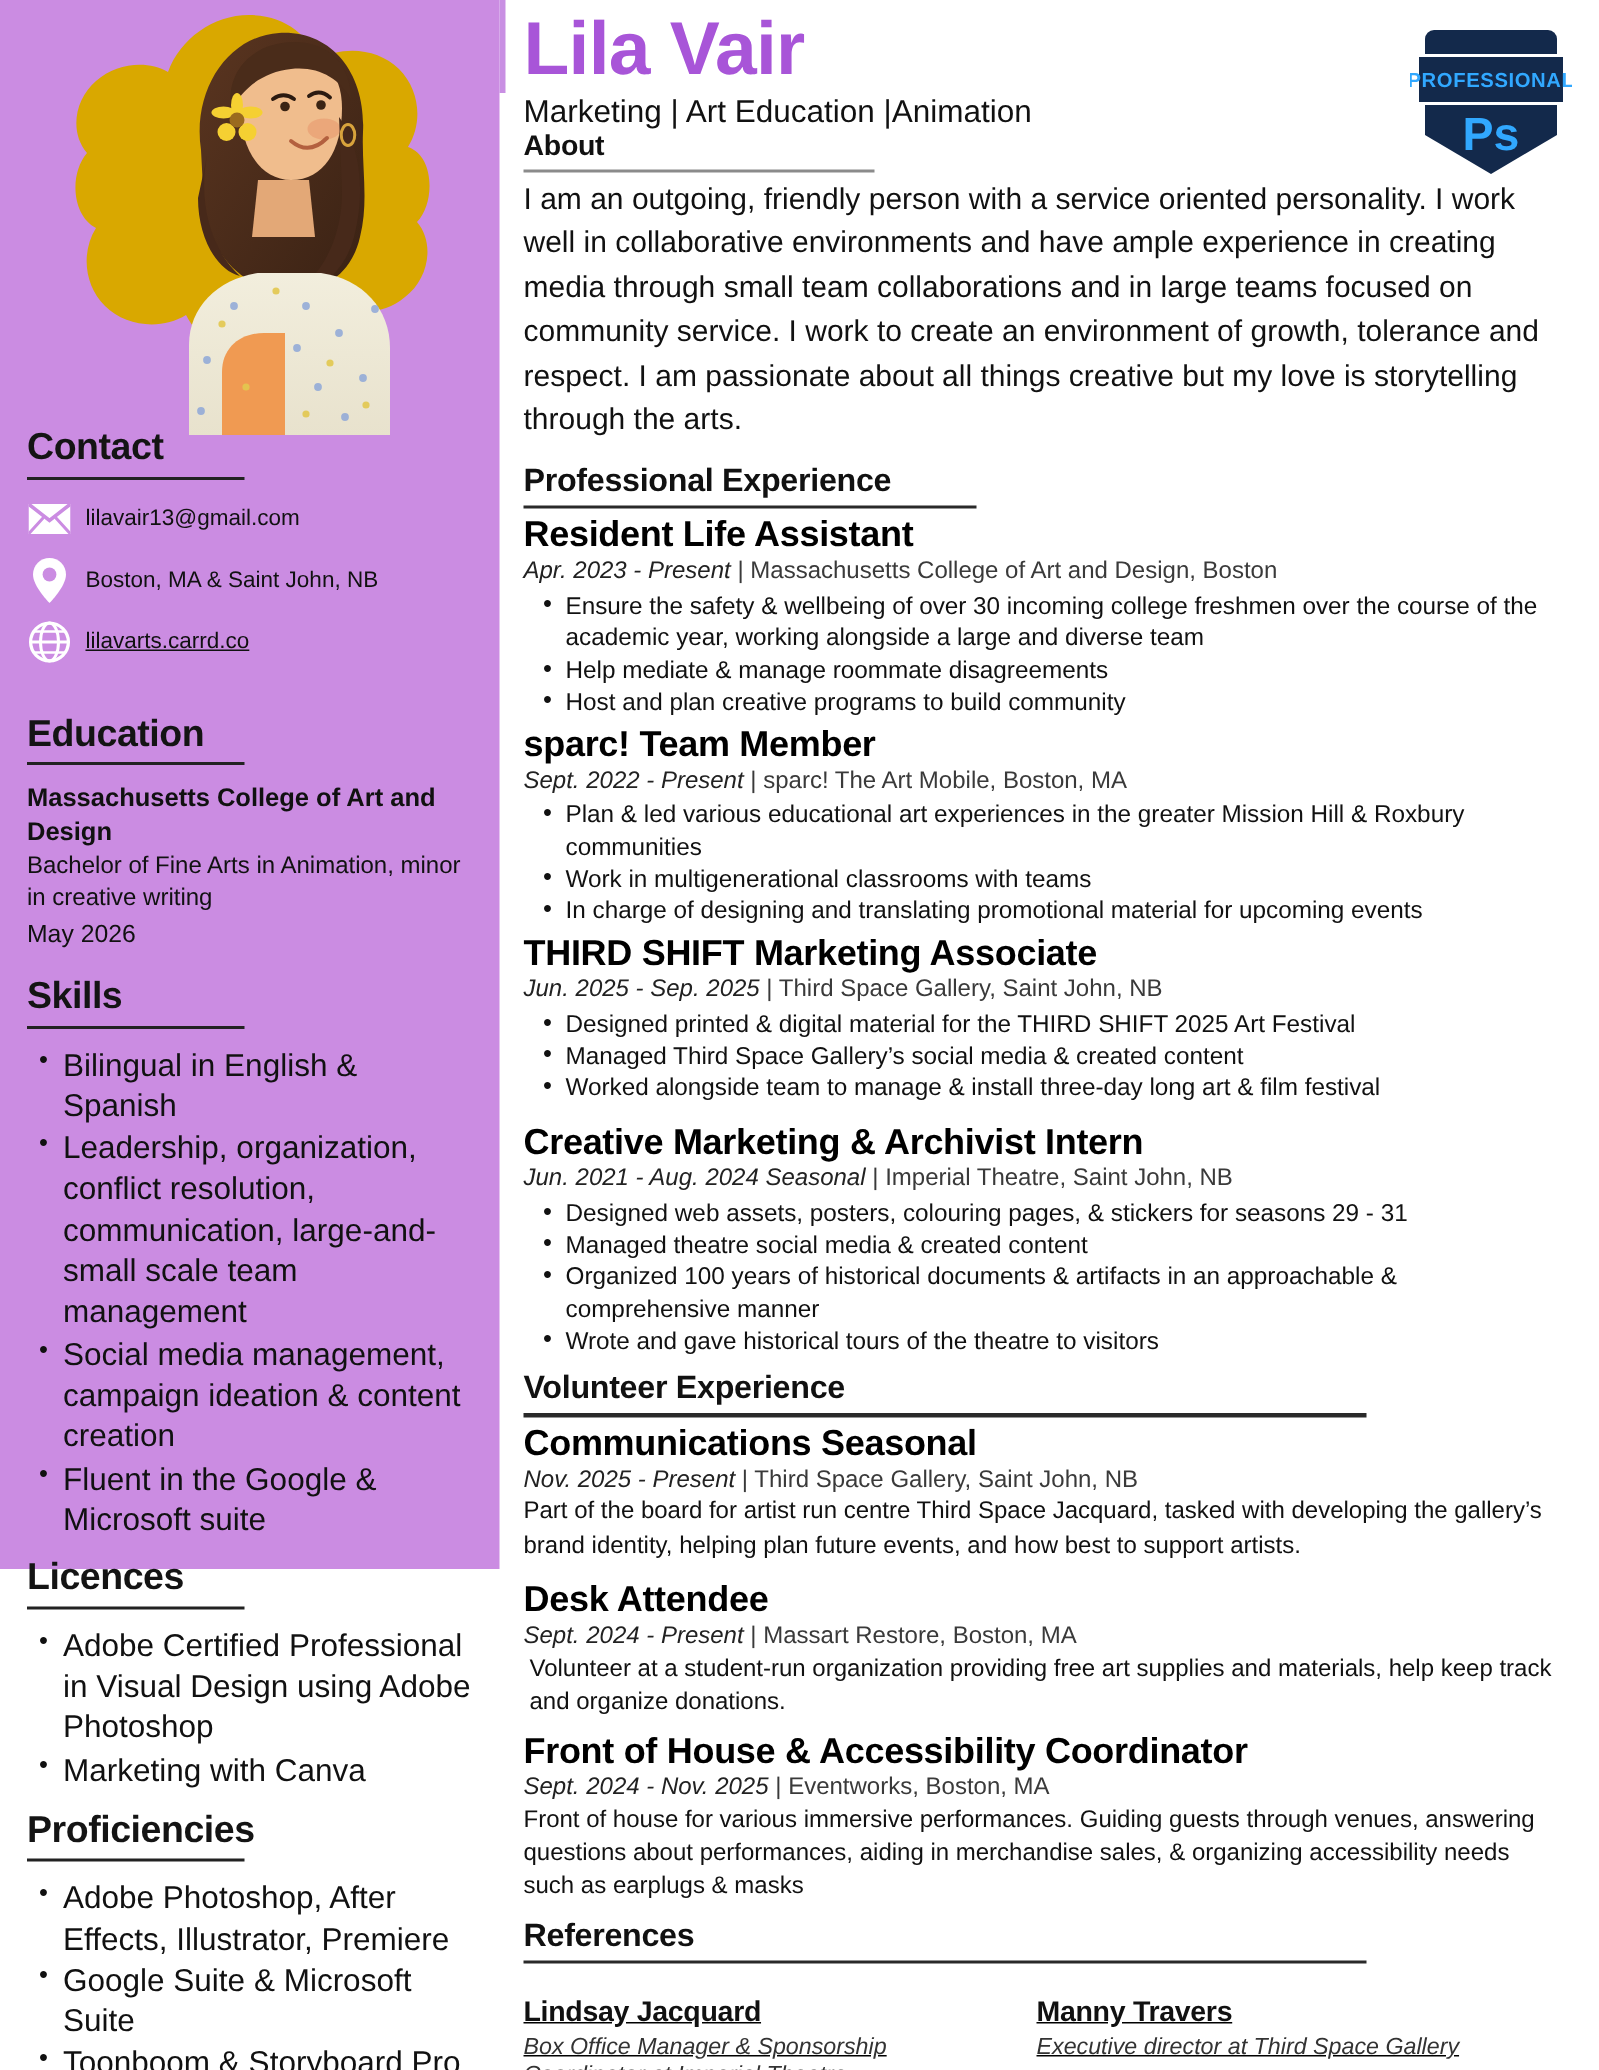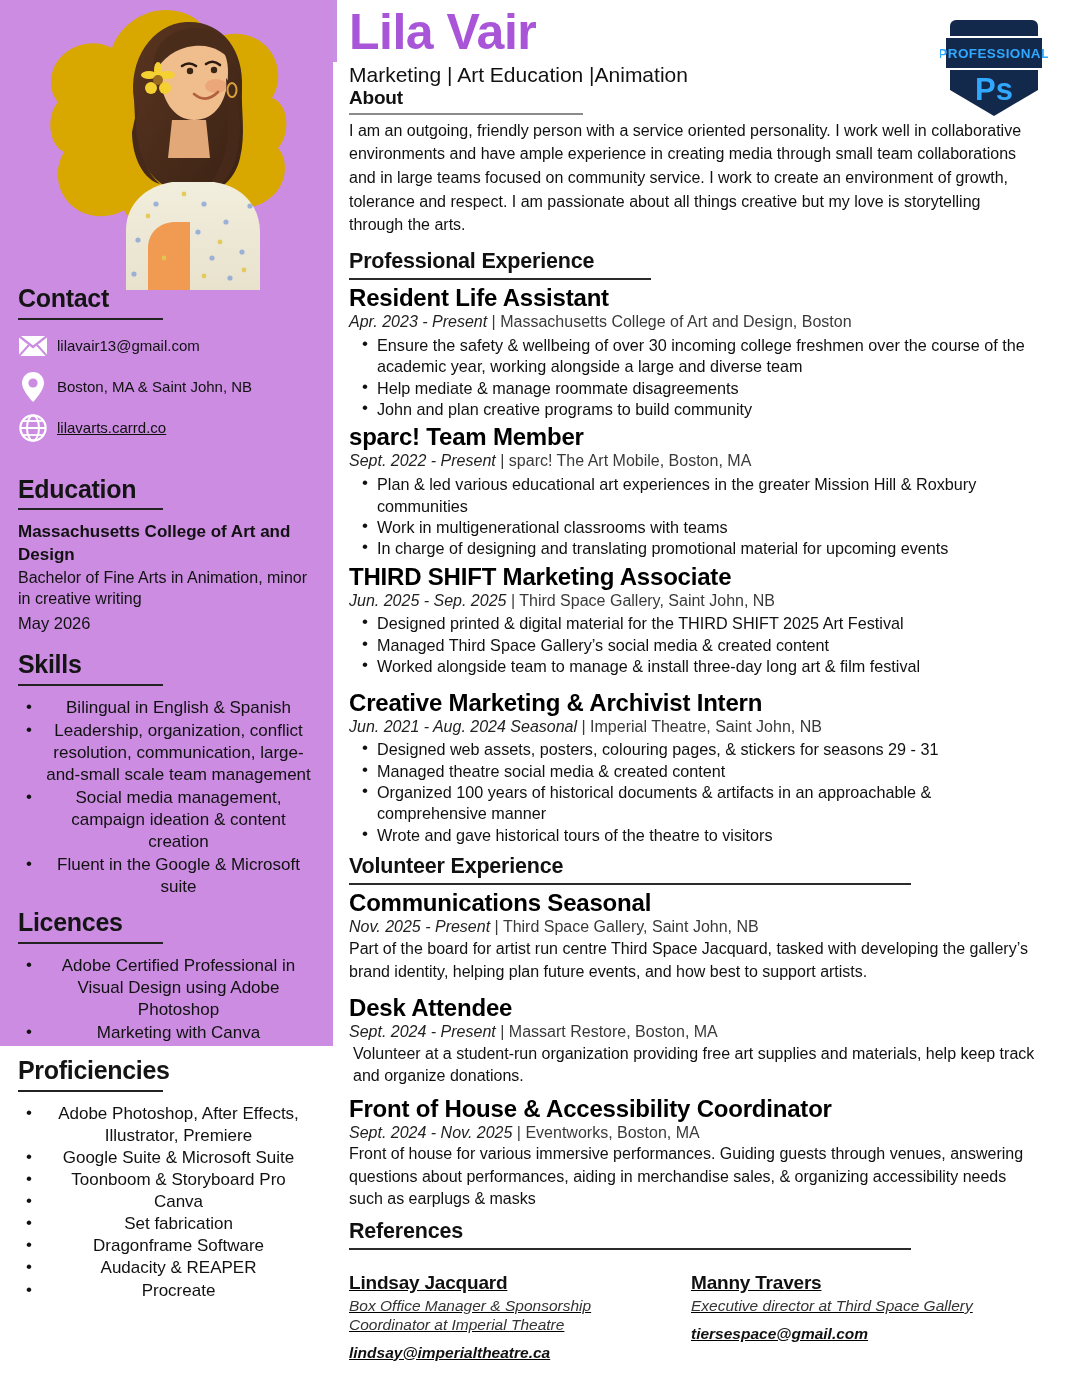--- a/index.html
+++ b/index.html
@@ -49,21 +49,21 @@
   .ctext { font-size: 15px; color: #111; line-height: 1.2; text-align: center; }
   .ctext.link { text-decoration: underline; }
 
   .edu-school { font-size: 17px; font-weight: 800; color: #111; line-height: 1.35; }
   .edu-line { font-size: 16px; color: #111; line-height: 1.35; }
   .edu-date { font-size: 16.5px; color: #111; margin-top: 4px; }
 
   ul.sl { list-style: none; margin: 0; padding: 0; }
   ul.sl li {
     position: relative; padding-left: 24px; margin-bottom: 1px;
-    font-size: 17px; color: #111; line-height: 1.30; text-align: center;
+    font-size: 21px; color: #111; line-height: 1.30;
   }
   ul.sl li::before {
     content: "\2022"; position: absolute; left: 8px; top: -1px;
     font-size: 17px; color: #111;
   }
   ul.sl.tight li { margin-bottom: 0px; }
 
   
   .main {
     flex: 1; height: 1380px; position: relative;
@@ -86,21 +86,21 @@
     position: absolute; right: 18px; top: 12px;
     width: 108px; height: 110px;
   }
   .sec-h {
     font-size: 21.5px; font-weight: 800; color: #111;
     letter-spacing: -0.2px; padding-left: 4px;
   }
   .sec-h.small { font-size: 19px; }
   .sec-rule { height: 2.2px; background: #2a2a2a; margin: 4px 0 4px 4px; }
   .about-p {
-    font-size: 16px; color: #111; line-height: 1.48; padding-left: 4px;
+    font-size: 20px; color: #111; line-height: 1.48; padding-left: 4px;
   }
   .job-title {
     font-size: 24px; font-weight: 800; color: #000000;
     padding-left: 4px; letter-spacing: -0.2px; margin-top: 3px;
   }
   .job-meta {
     font-size: 16px; color: #3a3a3a; padding-left: 4px; line-height: 1.3;
   }
   .job-meta i { font-style: italic; color: #222; }
   ul.jl { list-style: none; margin: 2px 0 0 0; padding: 0; }
@@ -325,21 +325,21 @@
     <div>
       <div class="job-title">Resident Life Assistant</div>
       <div class="job-meta">
         <i>Apr. 2023 - Present</i>
         <span> | </span>
         <span>Massachusetts College of Art and Design, Boston</span>
       </div>
       <ul class="jl">
         <li>Ensure the safety &amp; wellbeing of over 30 incoming college freshmen over the course of the academic year, working alongside a large and diverse team</li>
         <li>Help mediate &amp; manage roommate disagreements</li>
-        <li>John and plan creative programs to build community</li>
+        <li>Host and plan creative programs to build community</li>
       </ul>
     </div>
 
     <div>
       <div class="job-title">sparc! Team Member</div>
       <div class="job-meta">
         <i>Sept. 2022 - Present</i>
         <span> | </span>
         <span>sparc! The Art Mobile, Boston, MA</span>
       </div>

